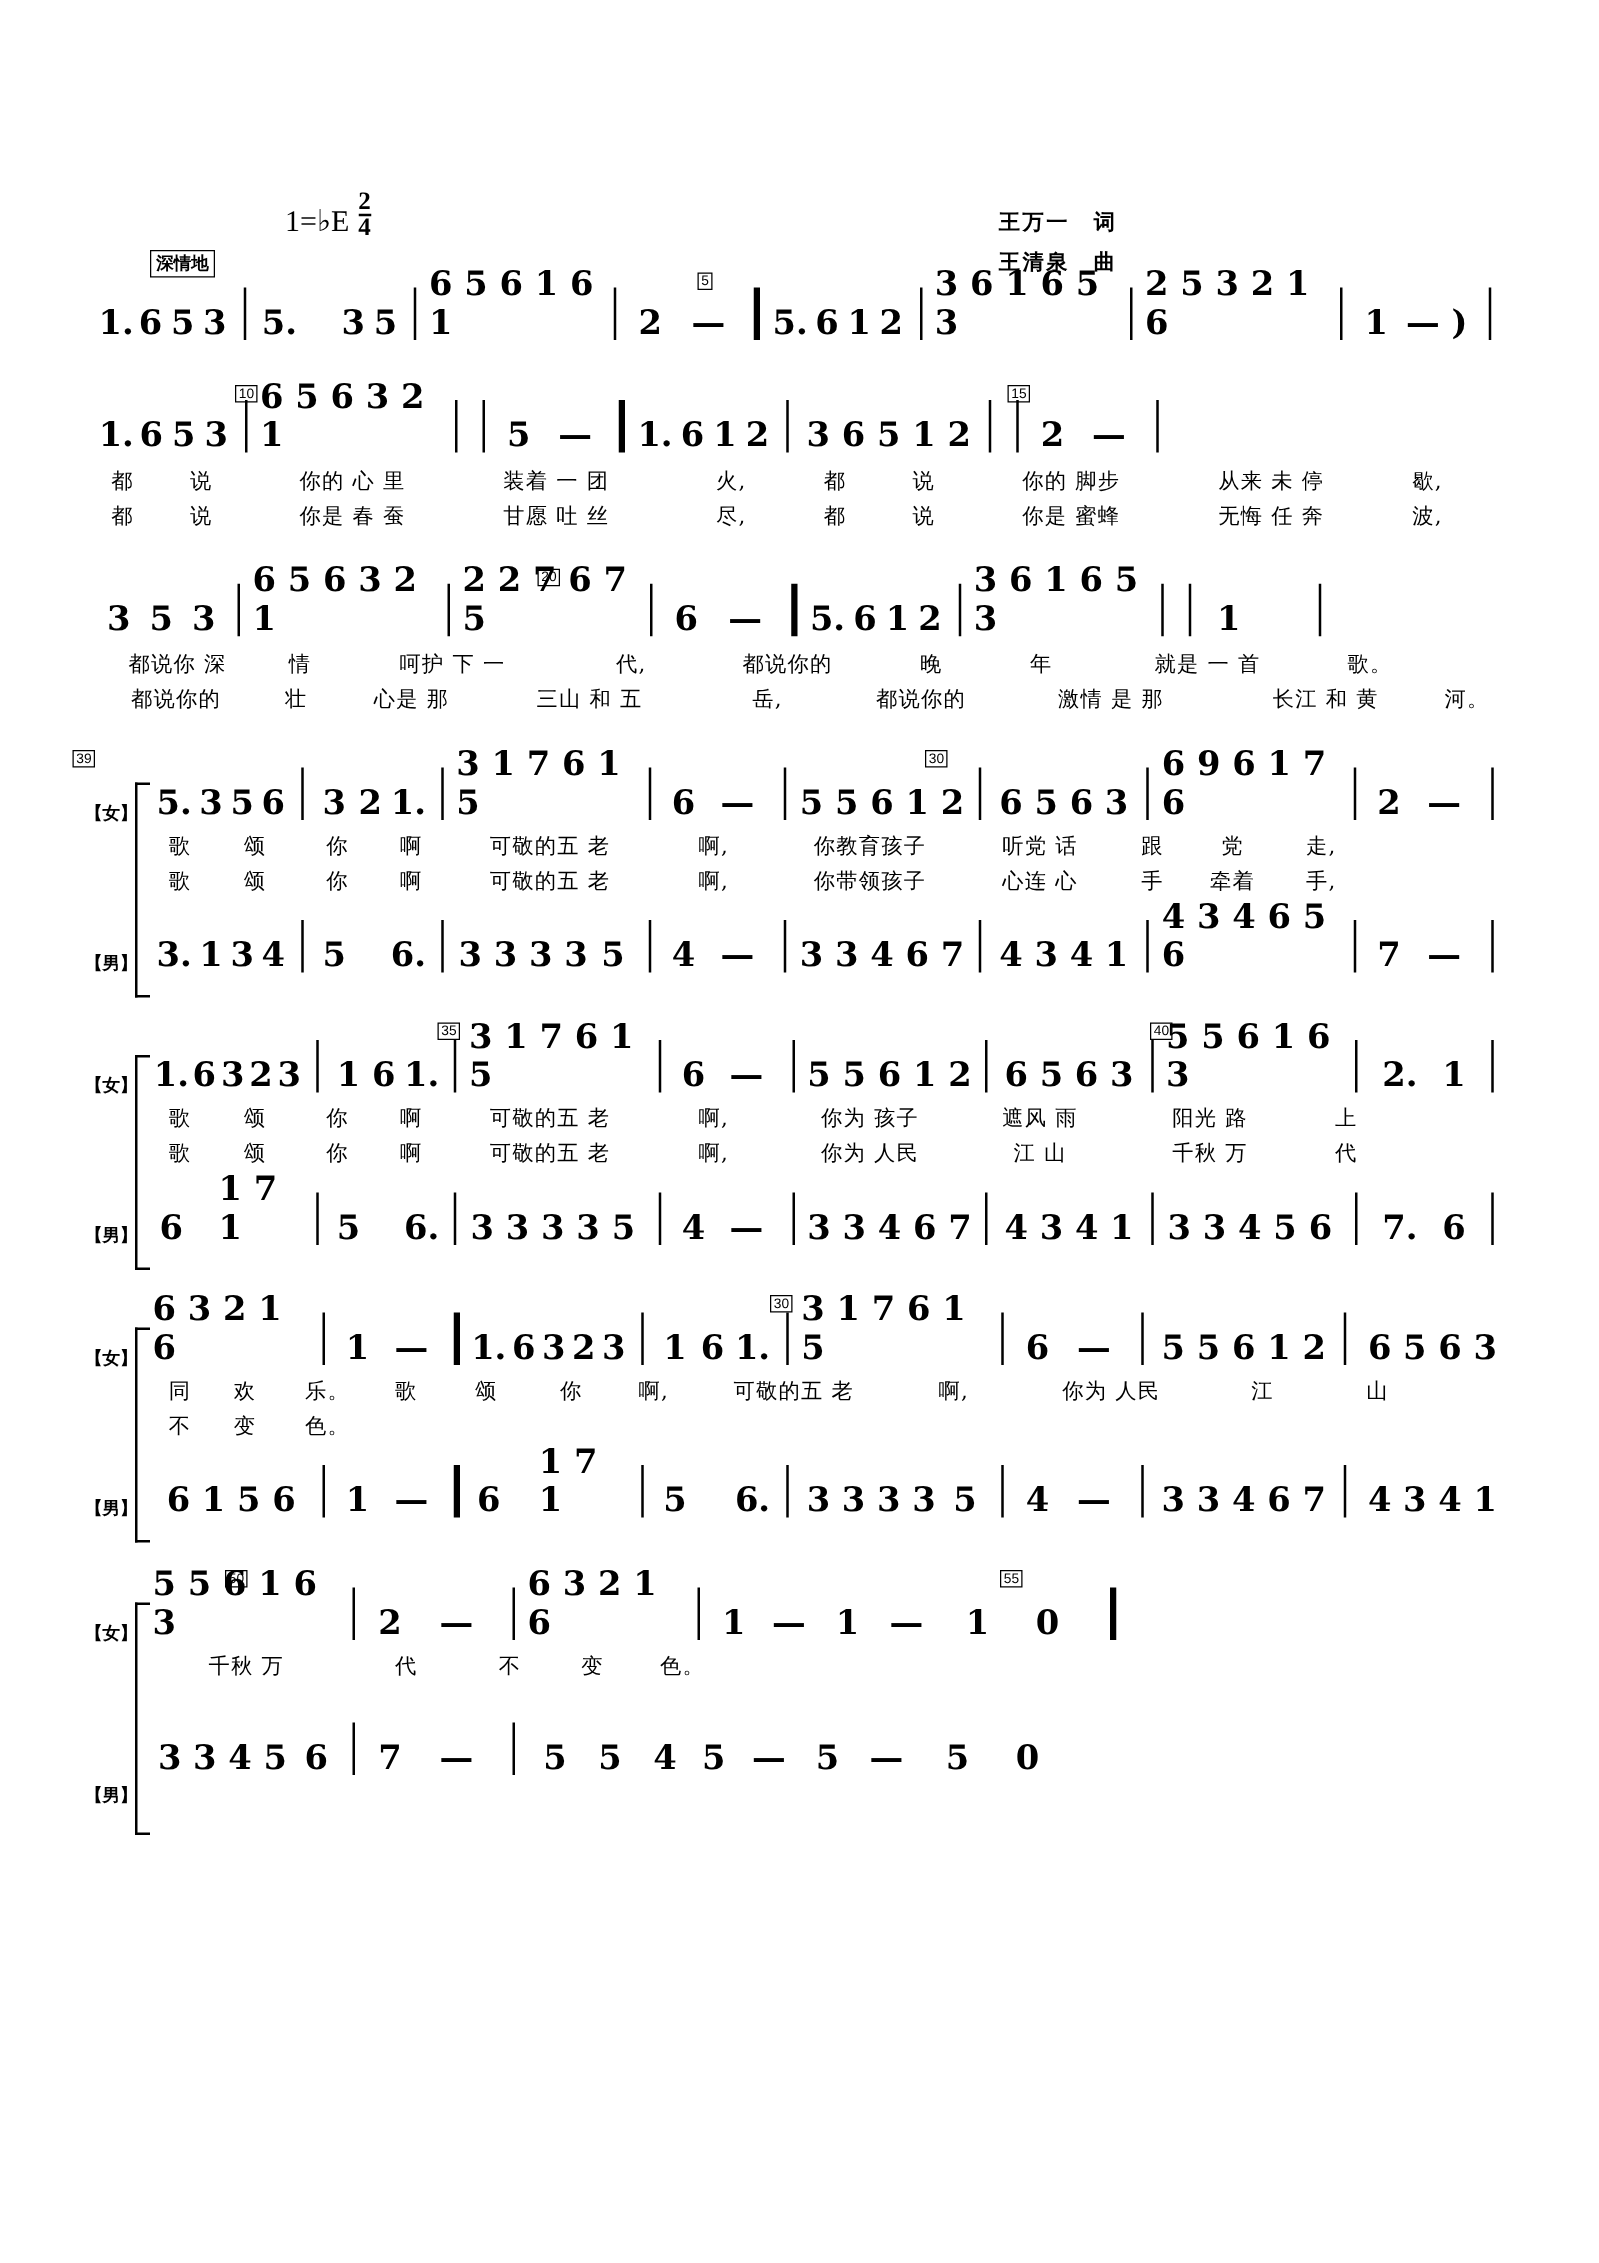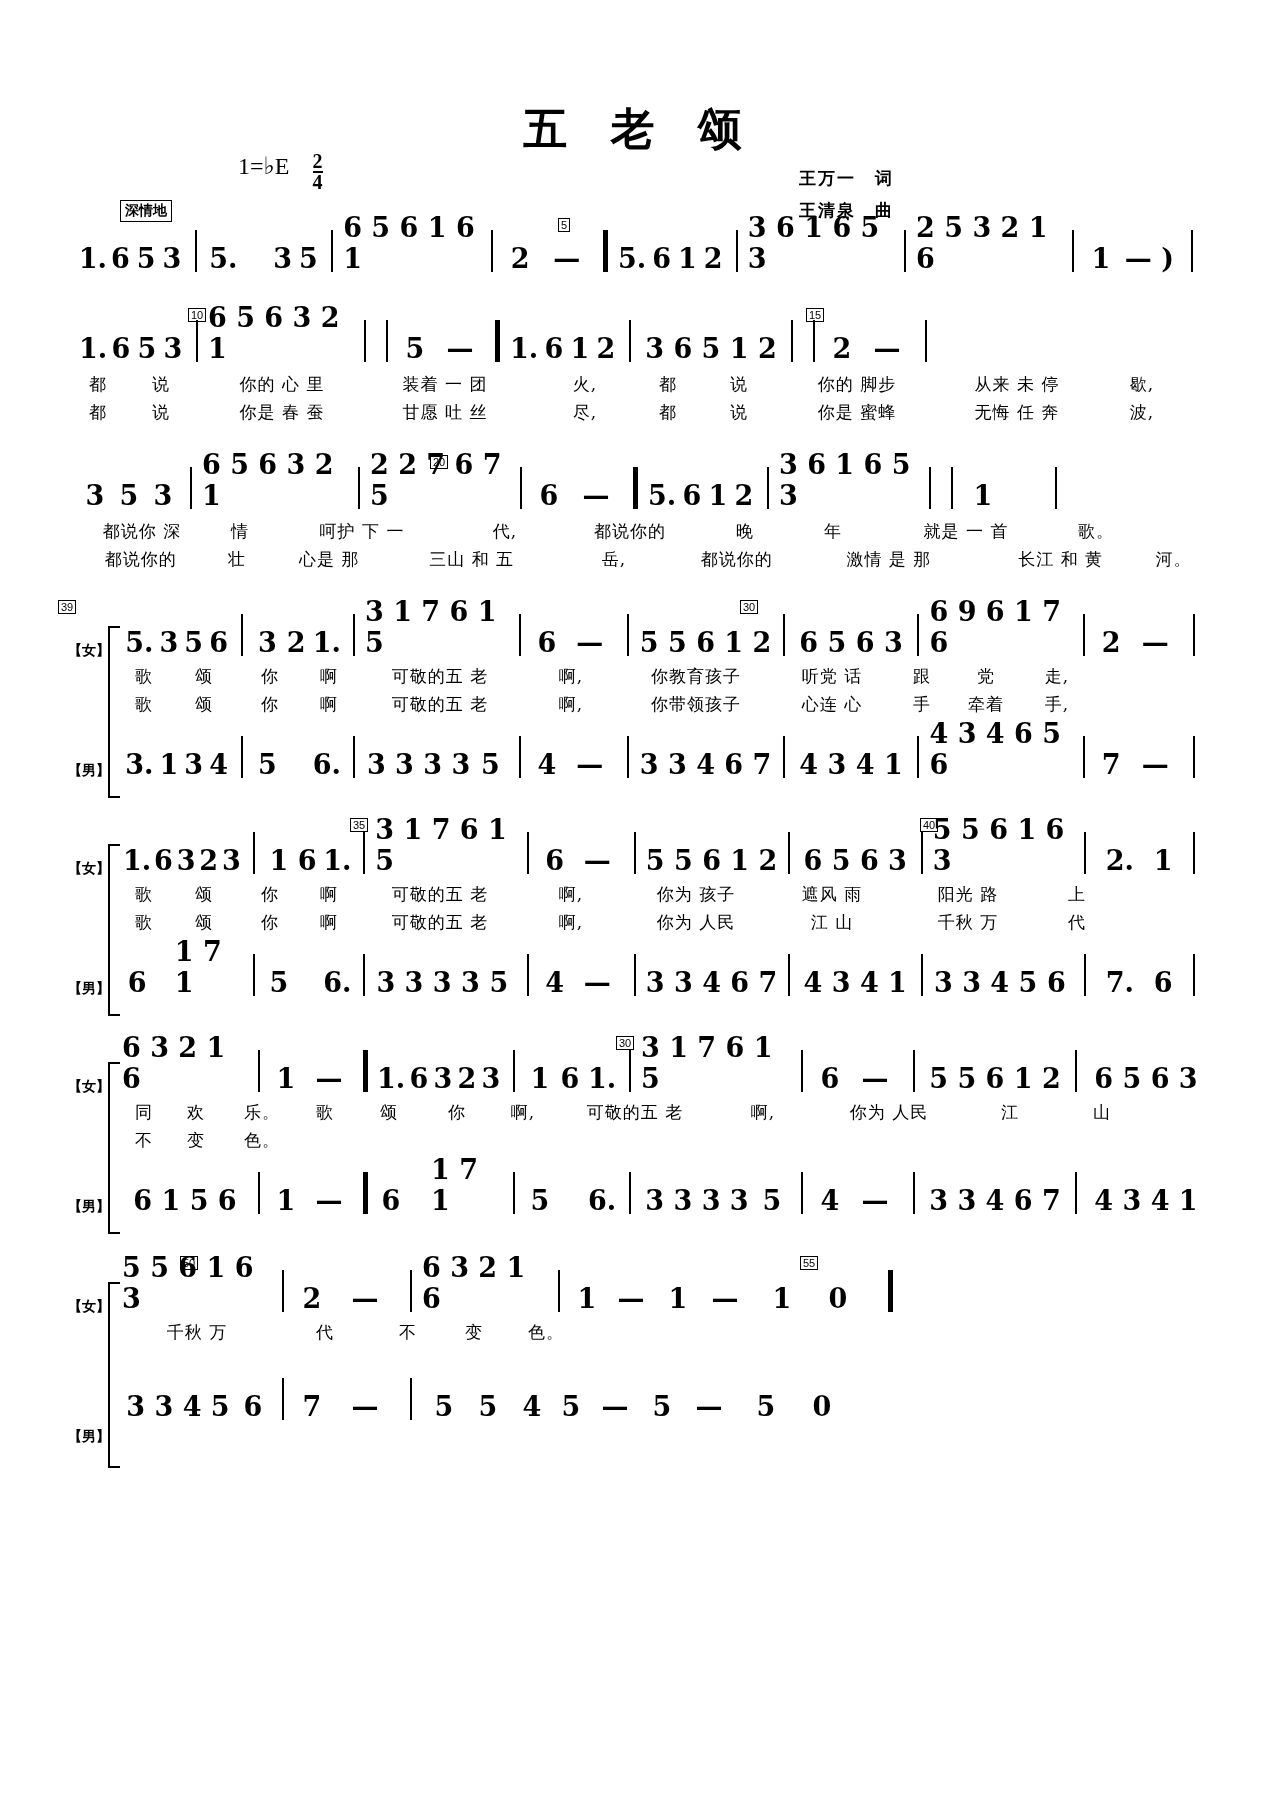--- a/index.html
+++ b/index.html
@@ -10,23 +10,23 @@
   }
   .sheet{position:absolute;inset:0;}
 
   
   .title{
     position:absolute;top:100px;left:0;width:1279px;text-align:center;
     font-family:"DejaVu Serif",serif;
     font-size:44px;font-weight:bold;letter-spacing:14px;
   }
   .keysig{
-    position:absolute;left:238px;top:152px;
+    position:absolute;left:228px;top:152px;
     font-size:24px;font-family:"Liberation Serif",serif;
-    display:flex;align-items:flex-start;gap:18px;
+    display:flex;align-items:flex-end;gap:2px;
   }
   .meter{display:inline-flex;flex-direction:column;line-height:0.95;
          font-weight:bold;font-size:20px;text-align:center;margin-left:5px;}
   .meter span{display:block;}
   .meter .den{border-top:2px solid #000;}
   .credits{
     position:absolute;right:385px;top:162px;text-align:left;
     font-size:17px;font-weight:bold;line-height:1.9;letter-spacing:2px;
     font-family:"DejaVu Serif",serif;
   }
@@ -62,21 +62,20 @@
     position:absolute;left:-2px;font-size:14px;font-weight:bold;
     font-family:"DejaVu Serif",serif;
   }
   .bracket{position:absolute;border:2px solid #000;border-right:none;width:10px;}
 </style>
 </head>
 <body>
 
 <div class="sheet">
 
-  <div class="title">五 老 颂</div>
 
   <div class="keysig">
     <span>1=♭E</span>
     <span class="meter">
       <span class="num">2</span>
       <span class="den">4</span>
     </span>
   </div>
 
   <div class="credits">

